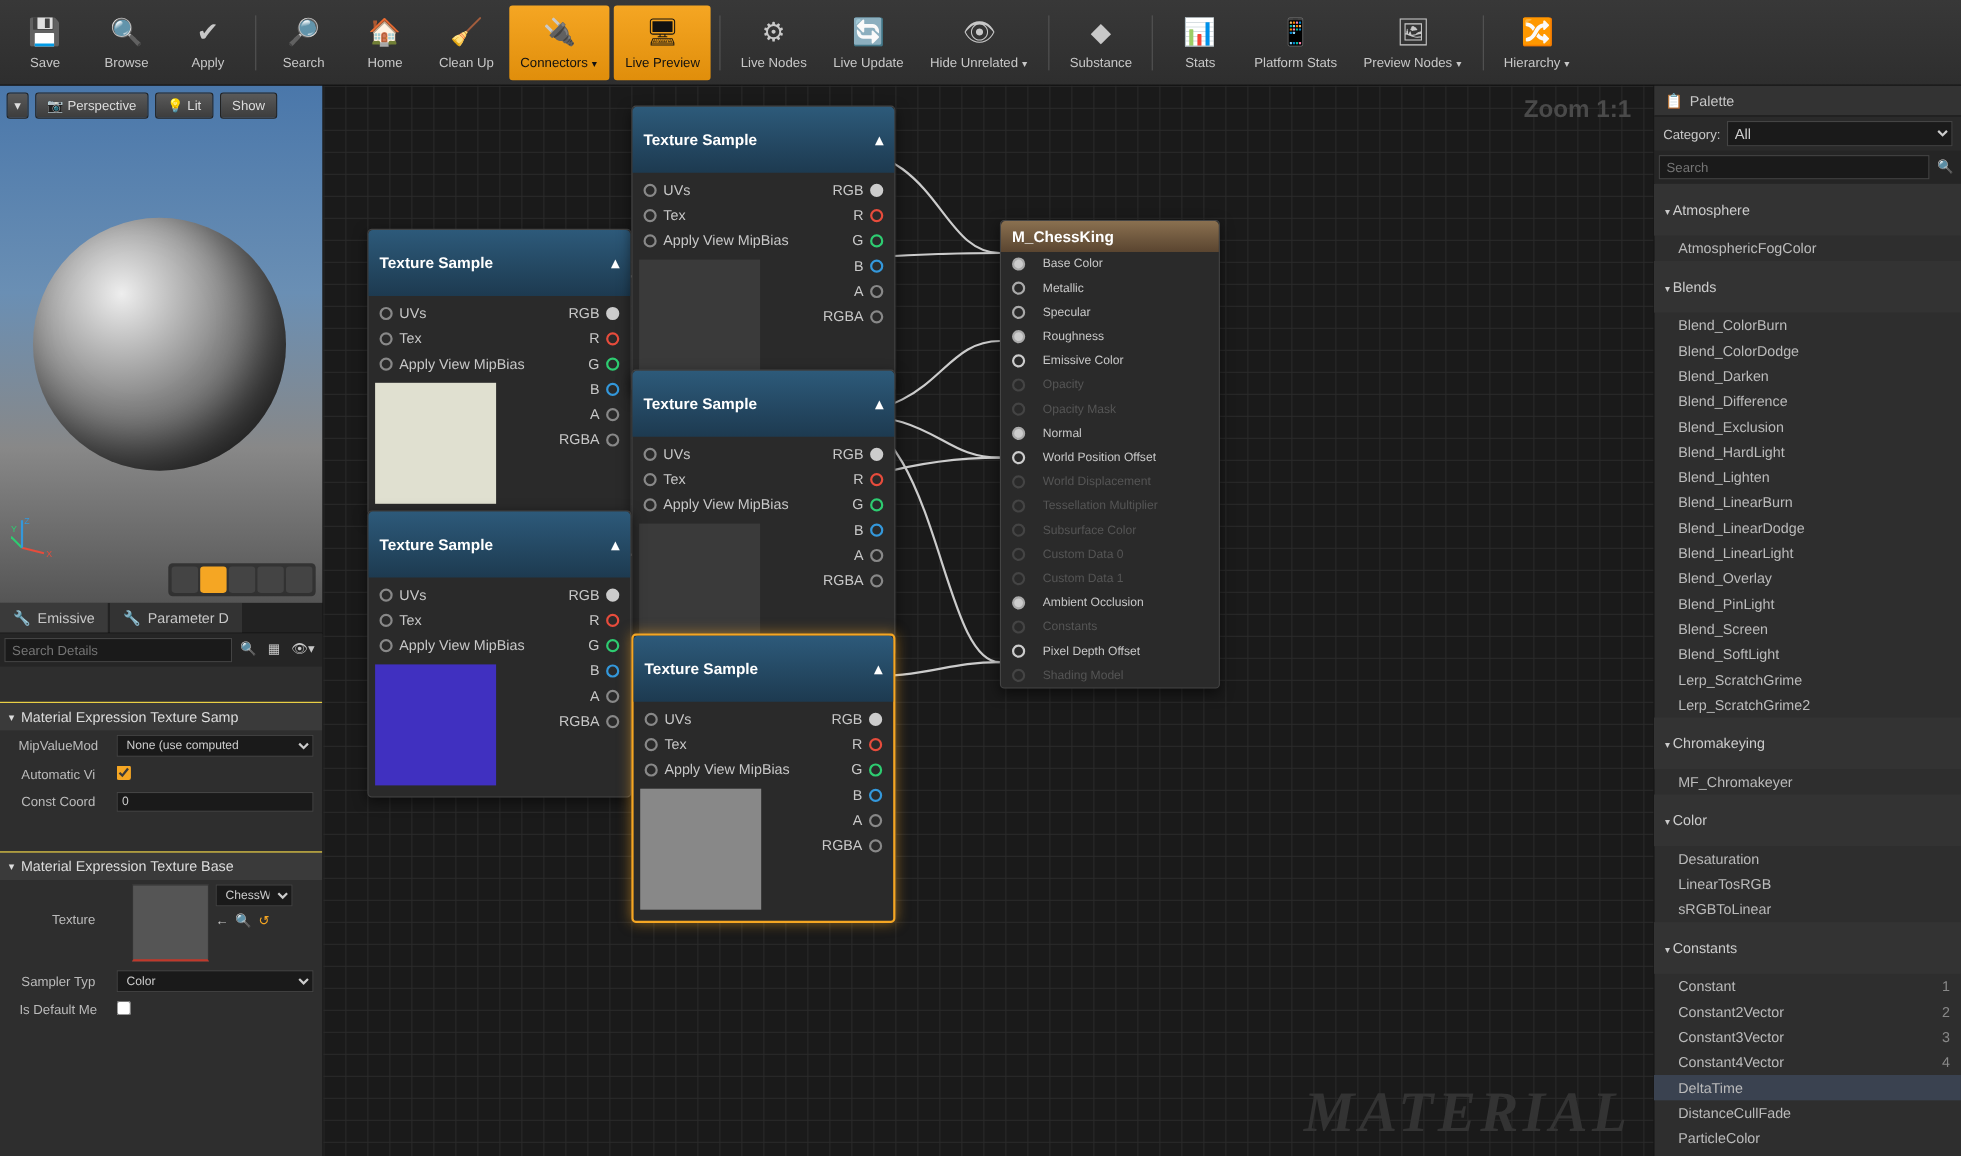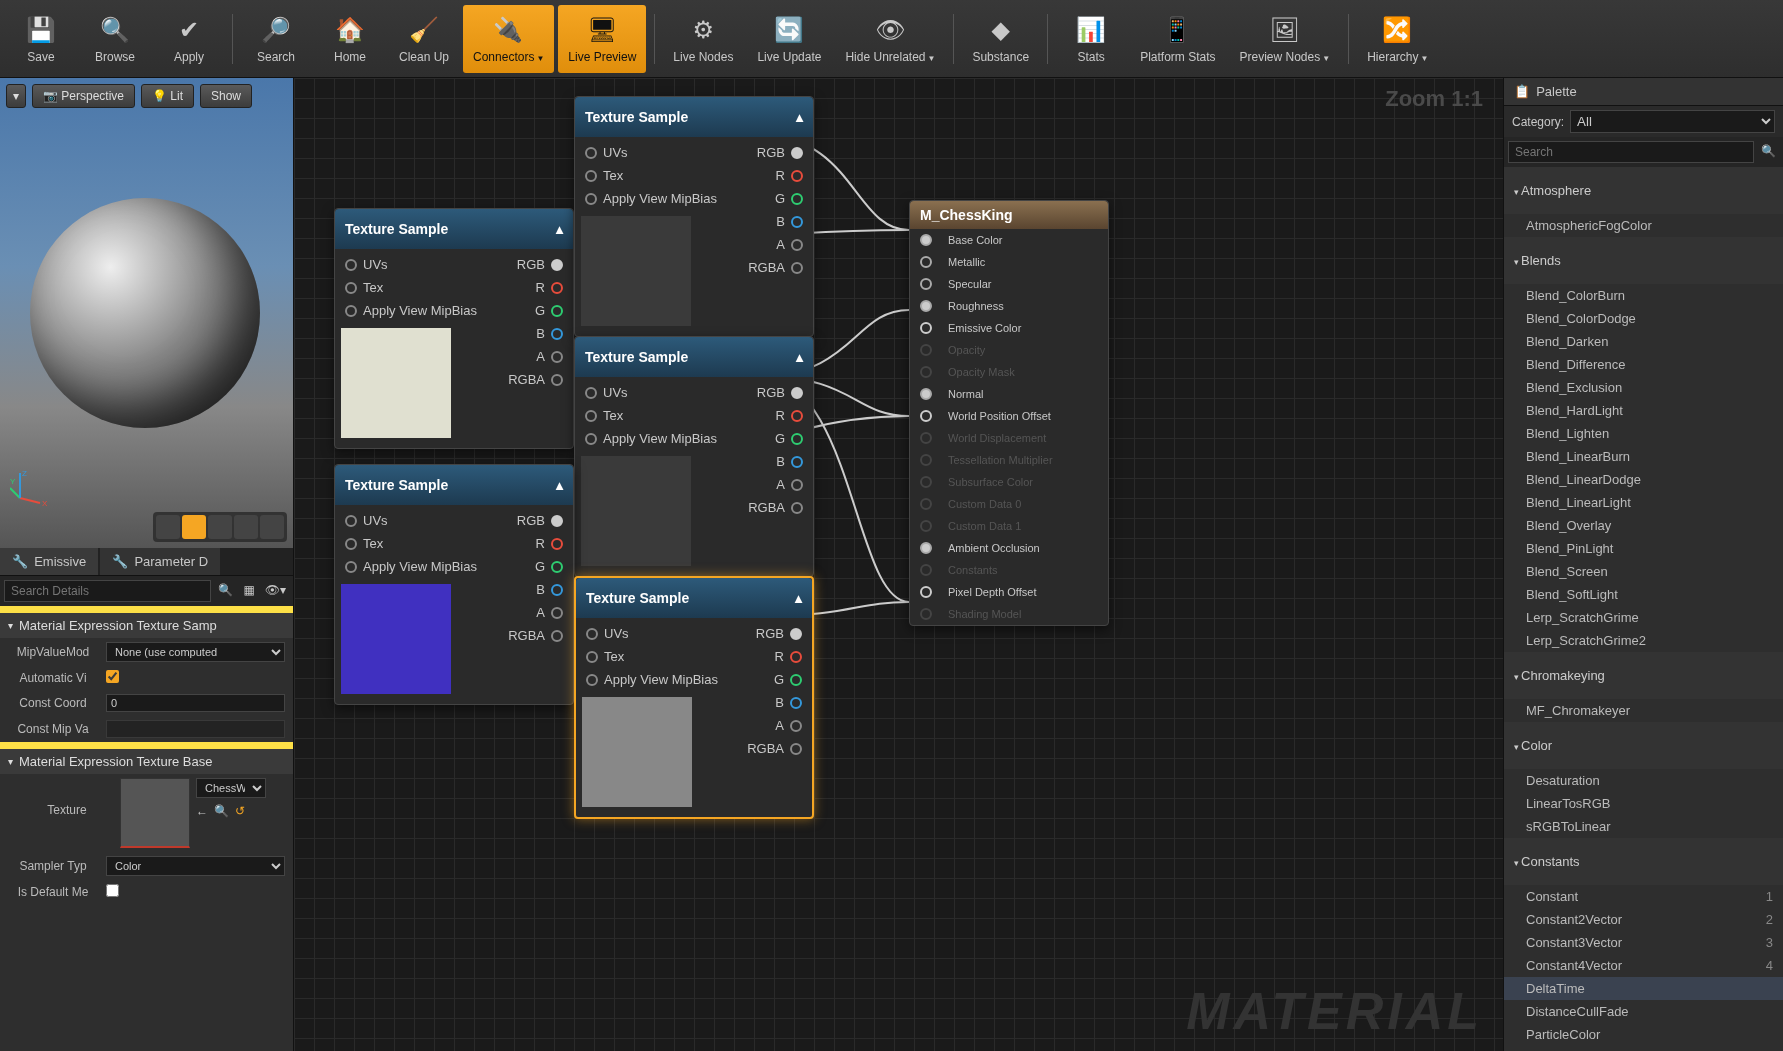--- a/index.html
+++ b/index.html
@@ -31,35 +31,35 @@
 .shape-btn { width: 24px; height: 24px; background: #444; border-radius: 3px; cursor: pointer; }
 .shape-btn.sel { background: #f5a623; }
 
 
 .tabs-row { display: flex; background: #222; border-bottom: 1px solid #111; }
 .tab { padding: 6px 12px; background: #333; margin-right: 2px; font-size: 13px; cursor: pointer; display: flex; align-items: center; gap: 6px; }
 .tab.active { background: #3a3a3a; }
 .details { flex: 1; overflow-y: auto; background: #2e2e2e; }
 .search-row { display: flex; padding: 4px; gap: 4px; background: #252525; }
 .search-input { flex: 1; background: #1a1a1a; border: 1px solid #444; color: #aaa; padding: 3px 6px; font-size: 12px; }
-.section-hdr { background: #3a3a3a; padding: 5px 8px; font-size: 13px; color: #ddd; border-top: 7px solid #fde047; display: flex; align-items: center; gap: 6px; }
+.section-hdr { background: #3a3a3a; padding: 5px 8px; font-size: 13px; color: #ddd; border-top: 1px solid #fde047; display: flex; align-items: center; gap: 6px; margin-top: 32px; }
 .section-hdr::before { content: "▾"; font-size: 10px; }
 .prop-row { display: flex; align-items: center; padding: 4px 8px; gap: 8px; }
 .prop-label { width: 90px; font-size: 12px; color: #bbb; overflow: hidden; white-space: nowrap; text-align: center; }
 .prop-value { flex: 1; }
 .prop-value select, .prop-value input[type=text] { width: 100%; background: #1a1a1a; border: 1px solid #444; color: #ccc; padding: 2px 4px; font-size: 11px; }
 .prop-value input[type=checkbox] { accent-color: #f5a623; }
 .thumb { width: 70px; height: 70px; background: #555; border: 1px solid #333; border-bottom: 2px solid #c0392b; }
 
 
 .zoom-label { position: absolute; top: 8px; right: 20px; font-size: 22px; color: #4a4a4a; font-weight: bold; }
-.watermark { position: absolute; bottom: 10px; right: 20px; font-size: 52px; font-weight: 900; color: #333; letter-spacing: 4px; font-style: italic; }
+.watermark { position: absolute; bottom: 10px; right: 20px; font-size: 52px; font-weight: 900; color: #333; letter-spacing: 4px; font-style: italic; font-family: Liberation Serif, serif; }
 .node { position: absolute; background: #2a2a2a; border: 1px solid #444; border-radius: 4px; min-width: 240px; box-shadow: 0 4px 12px rgba(0,0,0,.5); }
 .node.selected { border: 2px solid #f5a623; box-shadow: 0 0 12px rgba(245,166,35,.5); }
-.node-header { background: linear-gradient(#2d5a7a, #1d3a50); padding: 12px 10px; border-radius: 4px 4px 0 0; font-size: 14px; font-weight: bold; color: #fff; display: flex; justify-content: space-between; align-items: center; }
+.node-header { background: linear-gradient(#2d5a7a, #1d3a50); padding: 22px 10px; border-radius: 4px 4px 0 0; font-size: 14px; font-weight: bold; color: #fff; display: flex; justify-content: space-between; align-items: center; }
 .node-body { display: flex; }
 .node-inputs { flex: 1; padding: 4px 0; }
 .node-outputs { padding: 4px 0; text-align: right; }
 .pin { display: flex; align-items: center; padding: 4px 10px; font-size: 13px; gap: 6px; }
 .pin.out { justify-content: flex-end; }
 .pin-dot { width: 12px; height: 12px; border-radius: 50%; border: 2px solid #888; }
 .pin-dot.filled { background: #ccc; border-color: #ccc; }
 .pin-dot.r { border-color: #e74c3c; }
 .pin-dot.g { border-color: #2ecc71; }
 .pin-dot.b { border-color: #3498db; }
@@ -208,24 +208,20 @@
           <div class="prop-value"><select><option>None (use computed</option></select></div>
         </div>
       <div class="prop-row">
           <div class="prop-label">Automatic Vi</div>
           <div class="prop-value"><input type="checkbox" checked="" style=""></div>
         </div>
       <div class="prop-row">
           <div class="prop-label">Const Coord</div>
           <div class="prop-value"><input type="text" value="0" style=""></div>
         </div>
-      <div class="prop-row">
-          <div class="prop-label">Const Mip Va</div>
-          <div class="prop-value"><input type="text" disabled="" style="opacity: 0.5;"></div>
-        </div>
 
       <div class="section-hdr">Material Expression Texture Base</div>
       <div class="prop-row" style="align-items:flex-start;">
         <div class="prop-label" style="padding-top:25px;margin-left:14px;">Texture</div>
         <div class="prop-value" style="display:flex;gap:6px;align-items:flex-start;">
           <div class="thumb"></div>
           <div>
             <select style="width:70px;"><option>ChessWi</option></select>
             <div style="margin-top:6px;display:flex;gap:6px;">
               <span>←</span>

